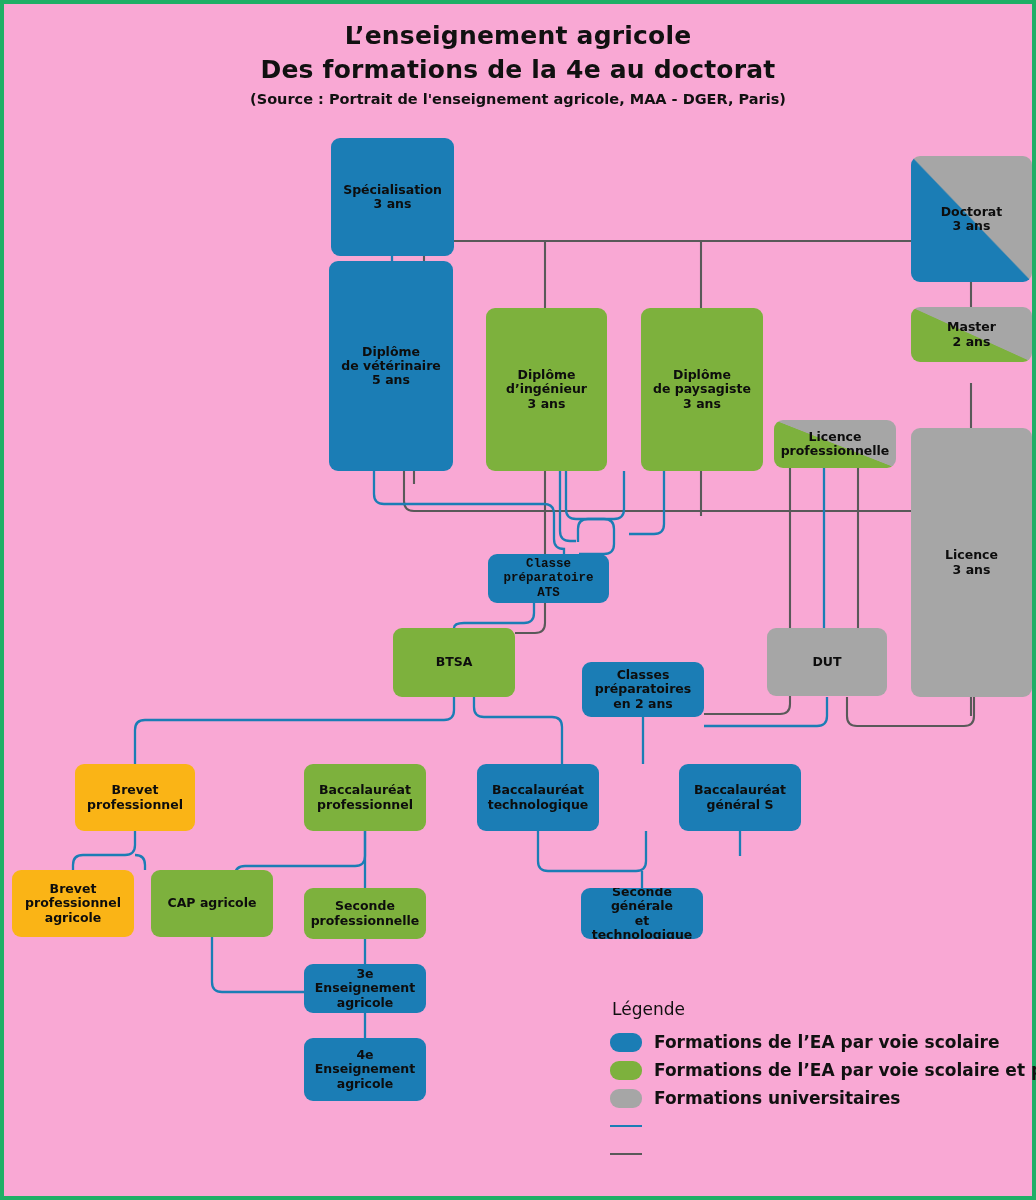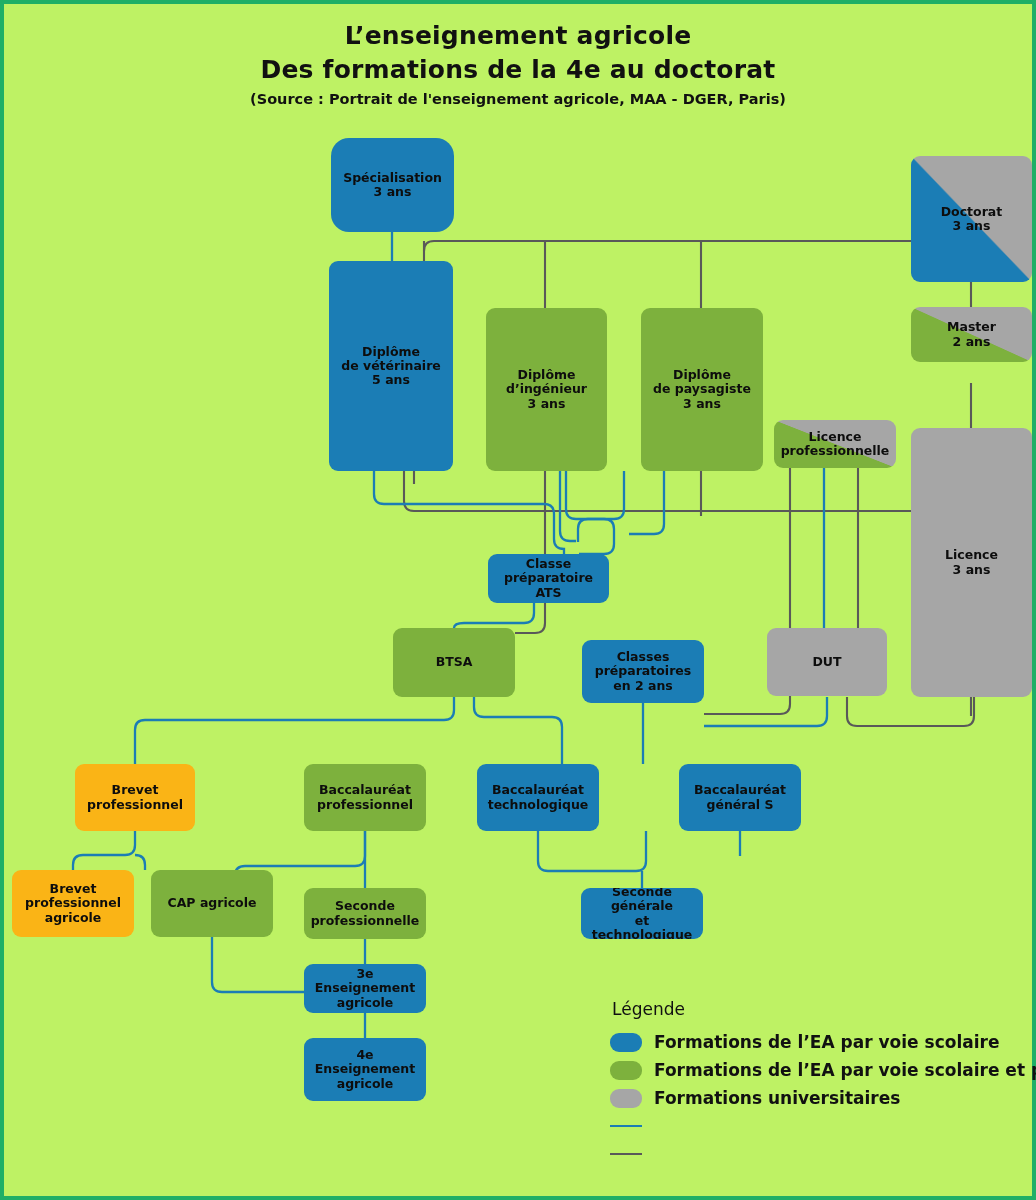--- a/index.html
+++ b/index.html
@@ -6,21 +6,21 @@
   body{
     width:1036px;height:1200px;
     font-family:"DejaVu Sans","Liberation Sans",sans-serif;
     overflow:hidden;
   }
   #page{
     position:relative;
     width:1036px;height:1200px;
     box-sizing:border-box;
     border:4px solid #1faf66;
-    background:#bef264;
+    background:#f9a8d4;
   }
   #svg-root{position:absolute;left:0;top:0;width:1036px;height:1200px;}
   .ttl{
     position:absolute;left:0;right:0;text-align:center;
     color:#111;font-weight:bold;
   }
   #title1{top:17px;font-size:25px;letter-spacing:.2px;}
   #title2{top:51px;font-size:25px;letter-spacing:.2px;}
   #subtitle{top:87px;font-size:14.5px;font-weight:bold;}
 
@@ -98,44 +98,44 @@
       <path d="M361,1009 L361,1034" fill="none" stroke="#1b7db5" stroke-width="2.3" stroke-linecap="butt"></path>
       <path d="M534,827 L534,857 Q534,867 544,867 L632,867 Q642,867 642,857 L642,827" fill="none" stroke="#1b7db5" stroke-width="2.3" stroke-linecap="butt"></path>
       <path d="M638,867 L638,884" fill="none" stroke="#1b7db5" stroke-width="2.3" stroke-linecap="butt"></path>
       <path d="M736,827 L736,852" fill="none" stroke="#1b7db5" stroke-width="2.3" stroke-linecap="butt"></path>
       <path d="M820,464 L820,624" fill="none" stroke="#1b7db5" stroke-width="2.3" stroke-linecap="butt"></path>
       <path d="M660,465 L660,520 Q660,530 650,530 L625,530" fill="none" stroke="#1b7db5" stroke-width="2.3" stroke-linecap="butt"></path>
       <path d="M823,693 L823,712 Q823,722 813,722 L700,722" fill="none" stroke="#1b7db5" stroke-width="2.3" stroke-linecap="butt"></path>
     </svg>
 
   <div id="nodes-layer">
-      <div class="node blue" style="left: 327px; top: 134px; width: 123px; height: 94px; border-radius: 18px;"><span>Spécialisation
+      <div class="node blue" style="left: 327px; top: 134px; width: 123px; height: 118px;"><span>Spécialisation
 3 ans</span></div>
       <div class="node blue" style="left: 325px; top: 257px; width: 124px; height: 210px;"><span>Diplôme
 de vétérinaire
 5 ans</span></div>
       <div class="node green" style="left: 482px; top: 304px; width: 121px; height: 163px;"><span>Diplôme
 d’ingénieur
 3 ans</span></div>
       <div class="node green" style="left: 637px; top: 304px; width: 122px; height: 163px;"><span>Diplôme
 de paysagiste
 3 ans</span></div>
       <div class="node split-blue-gray" style="left: 907px; top: 152px; width: 121px; height: 126px;"><span>Doctorat
 3 ans</span></div>
       <div class="node split-green-gray" style="left: 907px; top: 303px; width: 121px; height: 55px;"><span>Master
 2 ans</span></div>
       <div class="node split-green-gray" style="left: 770px; top: 416px; width: 122px; height: 48px;"><span>Licence
 professionnelle</span></div>
       <div class="node gray" style="left: 907px; top: 424px; width: 121px; height: 269px;"><span>Licence
 3 ans</span></div>
-      <div class="node blue" style="left: 484px; top: 550px; width: 121px; height: 49px;"><span>Classe
+      <div class="node blue" style="left: 484px; top: 550px; width: 121px; height: 49px; font-family: Liberation Mono, monospace;"><span>Classe
 préparatoire
 ATS</span></div>
       <div class="node green" style="left: 389px; top: 624px; width: 122px; height: 69px;"><span>BTSA</span></div>
-      <div class="node blue" style="left: 578px; top: 636px; width: 122px; height: 63px;"><span>Classes
+      <div class="node blue" style="left: 578px; top: 658px; width: 122px; height: 55px;"><span>Classes
 préparatoires
 en 2 ans</span></div>
       <div class="node gray" style="left: 763px; top: 624px; width: 120px; height: 68px;"><span>DUT</span></div>
       <div class="node orange" style="left: 71px; top: 760px; width: 120px; height: 67px;"><span>Brevet
 professionnel</span></div>
       <div class="node green" style="left: 300px; top: 760px; width: 122px; height: 67px;"><span>Baccalauréat
 professionnel</span></div>
       <div class="node blue" style="left: 473px; top: 760px; width: 122px; height: 67px;"><span>Baccalauréat
 technologique</span></div>
       <div class="node blue" style="left: 675px; top: 760px; width: 122px; height: 67px;"><span>Baccalauréat

